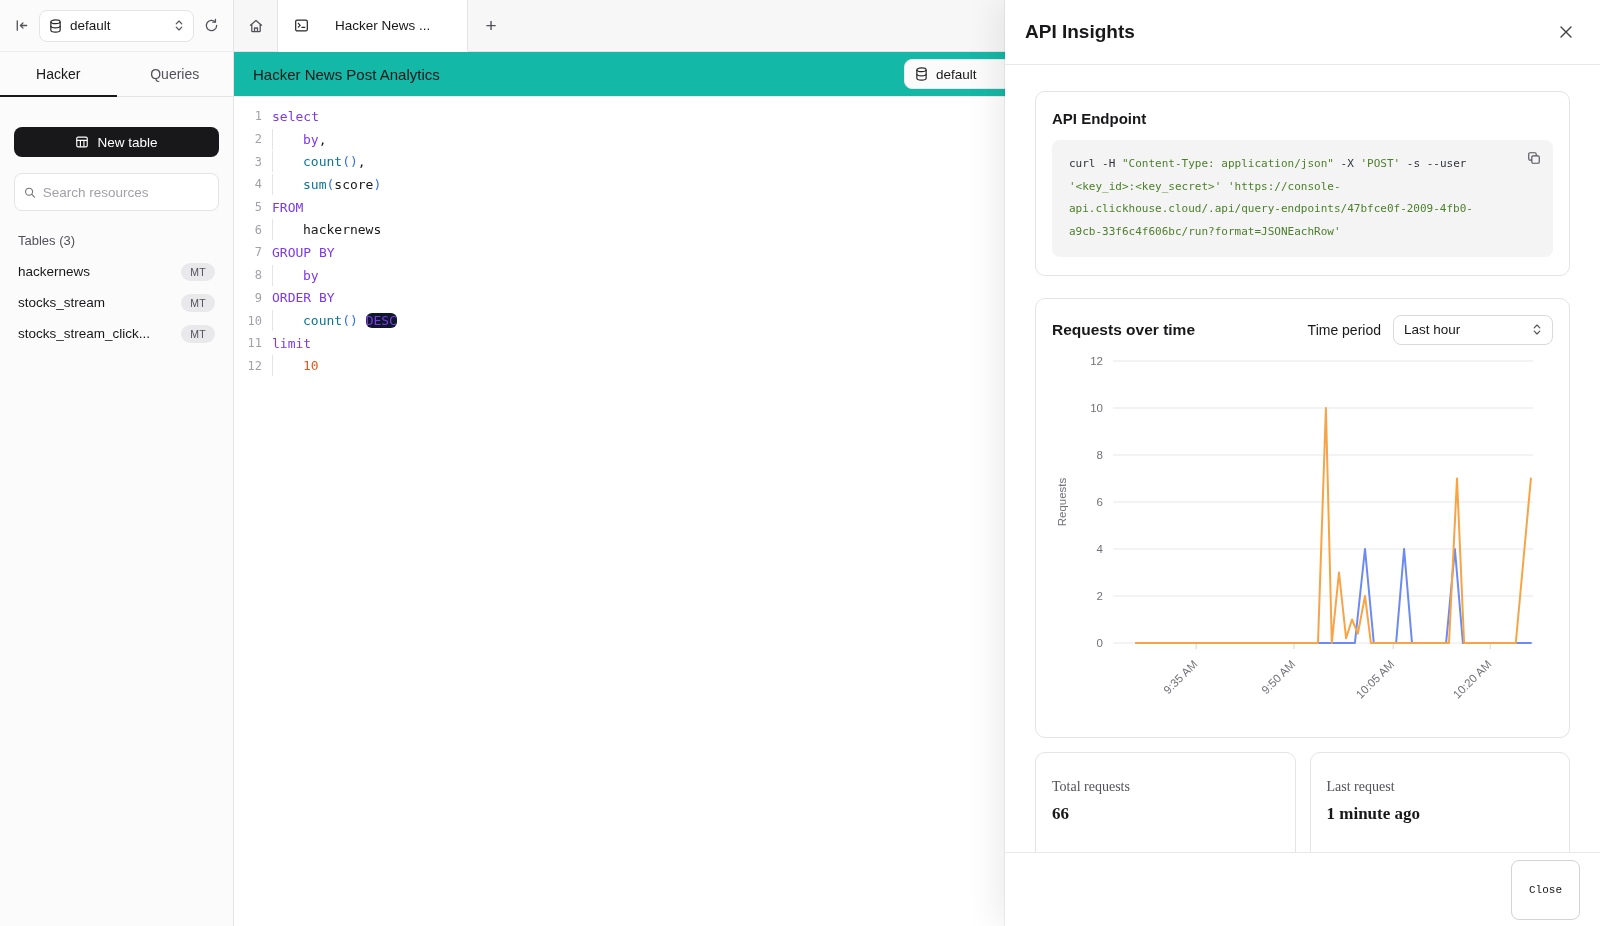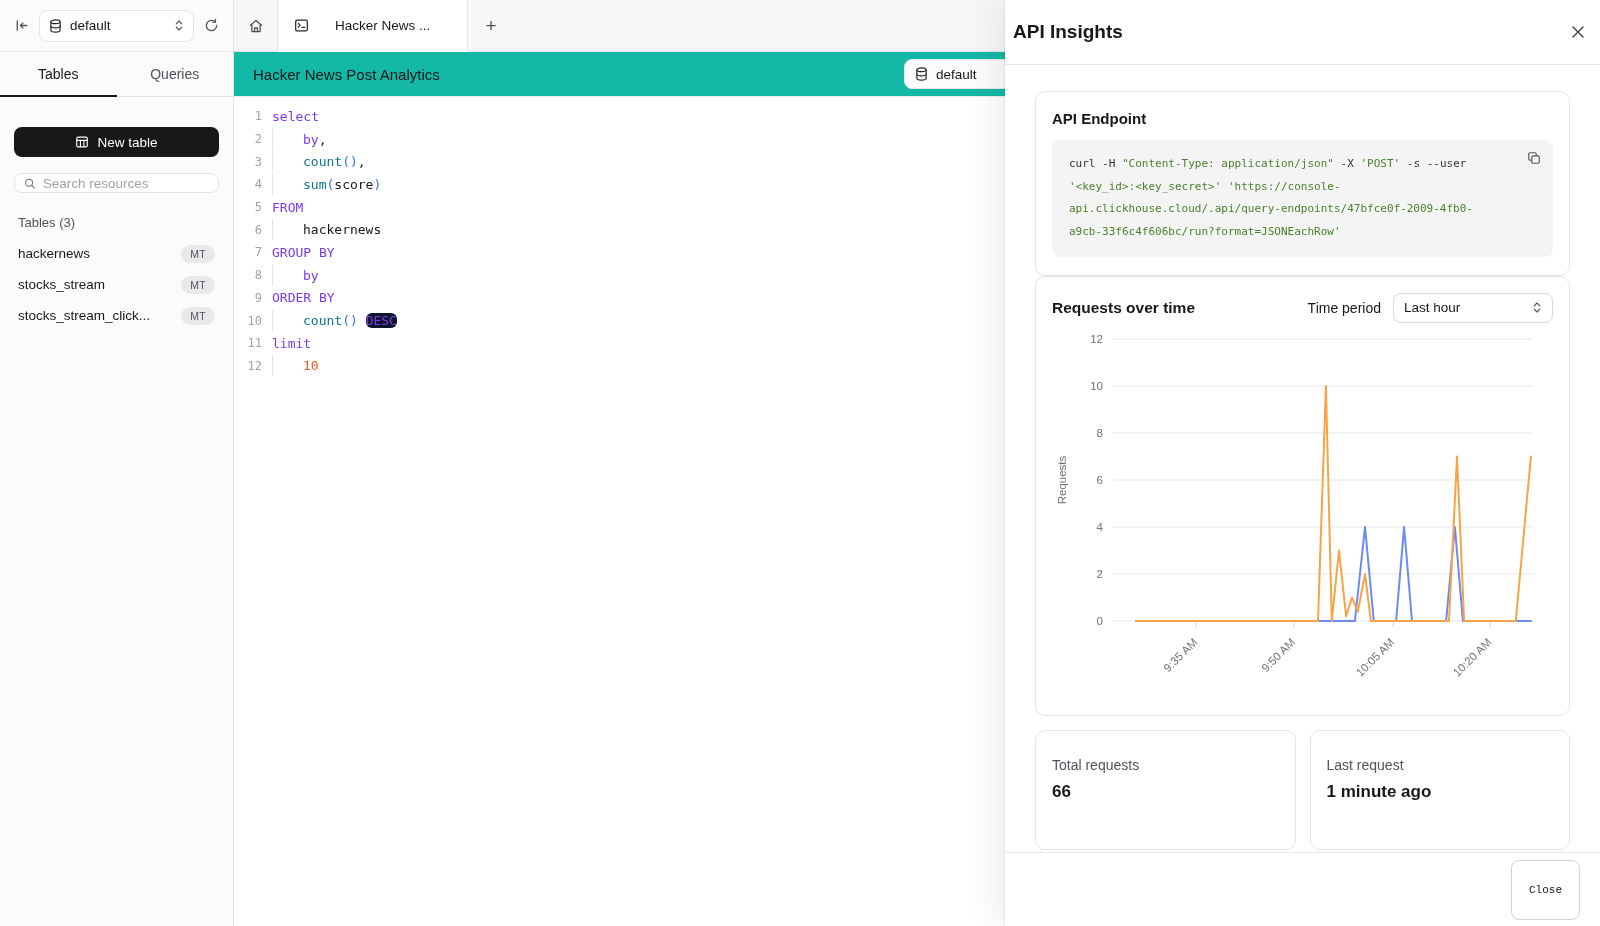--- a/index.html
+++ b/index.html
@@ -20,21 +20,21 @@
   .side-tabs { height:45px; border-bottom:1px solid #e4e4e7; display:flex; }
   .side-tab { width:50%; display:flex; align-items:center; justify-content:center;
     font-size:14px; color:#52525b; position:relative; cursor:pointer; }
   .side-tab.active { color:#18181b; }
   .side-tab.active::after { content:""; position:absolute; left:0; right:0; bottom:-1px;
     height:2px; background:#18181b; }
   .sidebar-body { padding:18px 14px; }
   .new-table-btn { width:100%; height:30px; background:#18181b; color:#fff;
     border:none; border-radius:8px; font-size:13.5px; font-family:inherit;
     display:flex; align-items:center; justify-content:center; gap:8px; cursor:pointer;margin-top:12px; }
-  .search-box { margin-top:16px; height:20px; background:#fff; border:1px solid #e4e4e7;
+  .search-box { margin-top:16px; height:38px; background:#fff; border:1px solid #e4e4e7;
     border-radius:8px; display:flex; align-items:center; gap:7px; padding:0 9px; }
   .search-box input { border:none; outline:none; background:transparent; width:100%;
     font-size:13.5px; font-family:inherit; color:#18181b; }
   .search-box input::placeholder { color:#a1a1aa; }
   .section-label { margin-top:22px; font-size:13px; color:#52525b; padding-left:4px; }
   .tables-list { margin-top:8px; }
   .table-row { height:31px; display:flex; align-items:center; justify-content:space-between;
     padding:0 4px; cursor:pointer; border-radius:6px; }
   .table-row .tname { font-size:13.5px; color:#18181b; }
   .badge { background:#e9e9eb; color:#52525b; font-size:10.5px; letter-spacing:.3px;
@@ -65,41 +65,41 @@
     border-left:1px solid #e4e4e7; }
   .kw { color:#7c3aed; } .fn { color:#0e7490; } .br { color:#3670e8; }
   .num { color:#e25822; } .pl { color:#18181b; }
   .hl { background:#0f172a;border-radius:6px; }
 
   
   .panel { position:absolute; left:1005px; top:0; width:595px; height:926px;
     background:#fff; box-shadow:-10px 0 30px rgba(0,0,0,.07), -1px 0 0 rgba(0,0,0,.05);
     display:flex; flex-direction:column; }
   .panel-header { height:65px; border-bottom:1px solid #e9e9eb; display:flex;
-    align-items:center; justify-content:space-between; padding:0 8px; flex:none; }
+    align-items:center; justify-content:space-between; padding:0 20px; flex:none; }
   .panel-title { font-size:19px; font-weight:bold; }
   .panel-close { font-size:17px; color:#3f3f46; width:28px; height:28px; }
   .panel-body { flex:1; overflow:hidden; padding:26px 30px 0 30px; position:relative; }
   .card { border:1px solid #e4e4e7; border-radius:10px; background:#fff; }
   .endpoint-card { padding:18px 16px; }
   .card-title { font-size:15px; font-weight:bold; }
   .codeblock { margin-top:13px; background:#f4f4f5; border-radius:8px;
     padding:13px 44px 13px 17px; position:relative;
     font-family:"DejaVu Sans Mono", monospace; font-size:11px; line-height:22.7px; }
   .cd { color:#30343a; } .cg { color:#4c7f2a; }
   .copy-btn { position:absolute; top:11px; right:12px; }
-  .requests-card { padding:16px; }
+  .requests-card { margin-top:22px; padding:16px; }
   .req-head { display:flex; align-items:center; gap:12px; }
   .req-title { font-size:15.5px; font-weight:bold; flex:1; }
   .tp-label { font-size:14px; font-weight:500; }
   .tp-select { width:160px; height:30px; border:1px solid #d9d9de; border-radius:8px;
     background:#fff; display:flex; align-items:center; justify-content:space-between;
     padding:0 10px; font-size:13.5px; cursor:pointer; }
   .chart-wrap { margin-top:6px; }
-  .stats-row { margin-top:14px; display:flex; gap:14px; }
+  .stats-row { margin-top:14px; display:flex; gap:14px;font-family:Liberation Serif, serif; }
   .stat-card { flex:1; padding:26px 16px; height:120px; }
   .stat-label { font-size:14px; color:#52525b; }
   .stat-value { margin-top:9px; font-size:17px; font-weight:bold; color:#18181b; }
   .panel-footer { position:absolute; left:0; right:0; bottom:0; height:74px;
     background:#fff; border-top:1px solid #e9e9eb; display:flex; align-items:center;
     justify-content:flex-end; padding:0 20px; }
   .close-btn { background:#fff; border:1px solid #d4d4d8; border-radius:8px;
     padding:23px 17px; font-size:11px; font-family:Liberation Mono, monospace; cursor:pointer; color:#18181b; }
 </style>
 </head>
@@ -126,21 +126,21 @@
     </div>
     <div class="iconbtn">
       <svg width="15" height="15" viewBox="0 0 16 16">
         <path d="M13.5 8a5.5 5.5 0 1 1-1.6-3.9" fill="none" stroke="#52525b" stroke-width="1.4" stroke-linecap="round"></path>
         <path d="M12.2 1.6v2.8H9.4" fill="none" stroke="#52525b" stroke-width="1.4" stroke-linecap="round" stroke-linejoin="round"></path>
       </svg>
     </div>
   </div>
 
   <div class="side-tabs">
-    <div class="side-tab active">Tables</div>
+    <div class="side-tab active">Hacker</div>
     <div class="side-tab">Queries</div>
   </div>
 
   <div class="sidebar-body">
     <button class="new-table-btn">
       <svg width="14" height="14" viewBox="0 0 16 16">
         <rect x="2" y="2.5" width="12" height="11" rx="1.5" fill="none" stroke="#fff" stroke-width="1.3"></rect>
         <path d="M2 6.2h12M6.2 6.2v7.3M10.2 6.2v7.3" stroke="#fff" stroke-width="1.3"></path>
       </svg>
       <span>New table</span>

